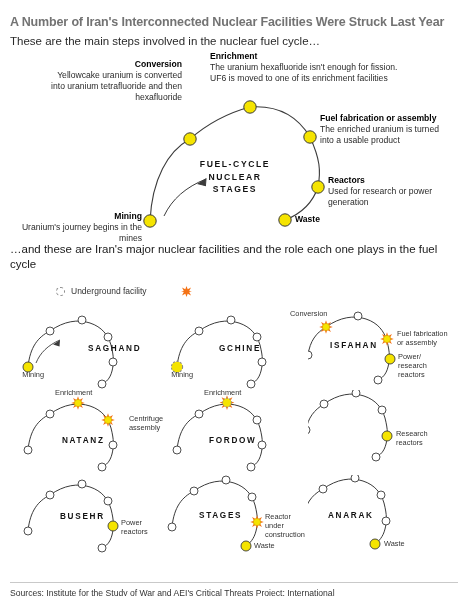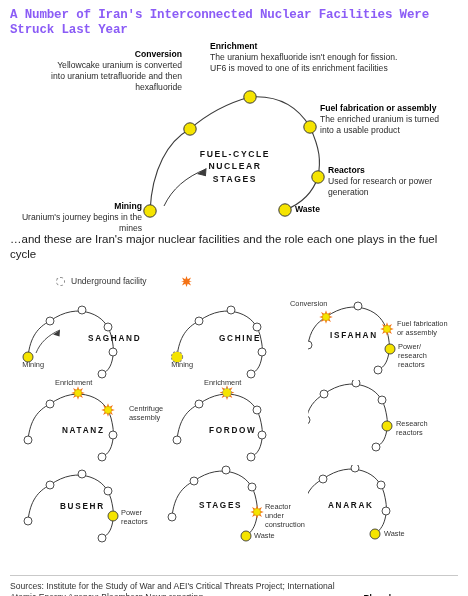--- a/index.html
+++ b/index.html
@@ -22,23 +22,22 @@
     box-sizing: border-box;
     padding: 0 10px;
   }
 
   
   .headline {
     font-size: 12.5px;
     font-weight: bold;
     line-height: 1.22;
     letter-spacing: -0.15px;
-    margin: 8px 0 0 0;
-    color: #8b5cf6;
-    font-family: Liberation Mono, monospace;
+    margin: 15px 0 0 0;
+    color: #737373;
   }
   .subhead {
     font-size: 11.5px;
     line-height: 1.25;
     margin: 4px 0 0 0;
     color: #2a2a2a;
   }
 
   
   .cycle-wrap {
@@ -157,20 +156,21 @@
     letter-spacing: -0.2px;
     color: #000;
   }
 </style>
 </head>
 <body>
 
 <div class="page">
 
   <div class="headline">A Number of Iran's Interconnected Nuclear Facilities Were Struck Last Year</div>
+  <div class="subhead">These are the main steps involved in the nuclear fuel cycle…</div>
 
   <div class="cycle-wrap">
     <svg width="448" height="185" viewBox="0 0 448 185">
 
       <path d="M 140 170 C 142 128, 158 100, 180 88" fill="none" stroke="#3b3b3b" stroke-width="1.1"></path>
       <path d="M 180 88 C 196 74, 214 63, 240 56" fill="none" stroke="#3b3b3b" stroke-width="1.1"></path>
       <path d="M 240 56 C 268 54, 288 66, 300 86" fill="none" stroke="#3b3b3b" stroke-width="1.1"></path>
       <path d="M 300 86 C 310 108, 311 120, 308 136" fill="none" stroke="#3b3b3b" stroke-width="1.1"></path>
       <path d="M 308 136 C 302 154, 288 164, 275 169" fill="none" stroke="#3b3b3b" stroke-width="1.1"></path>
 

